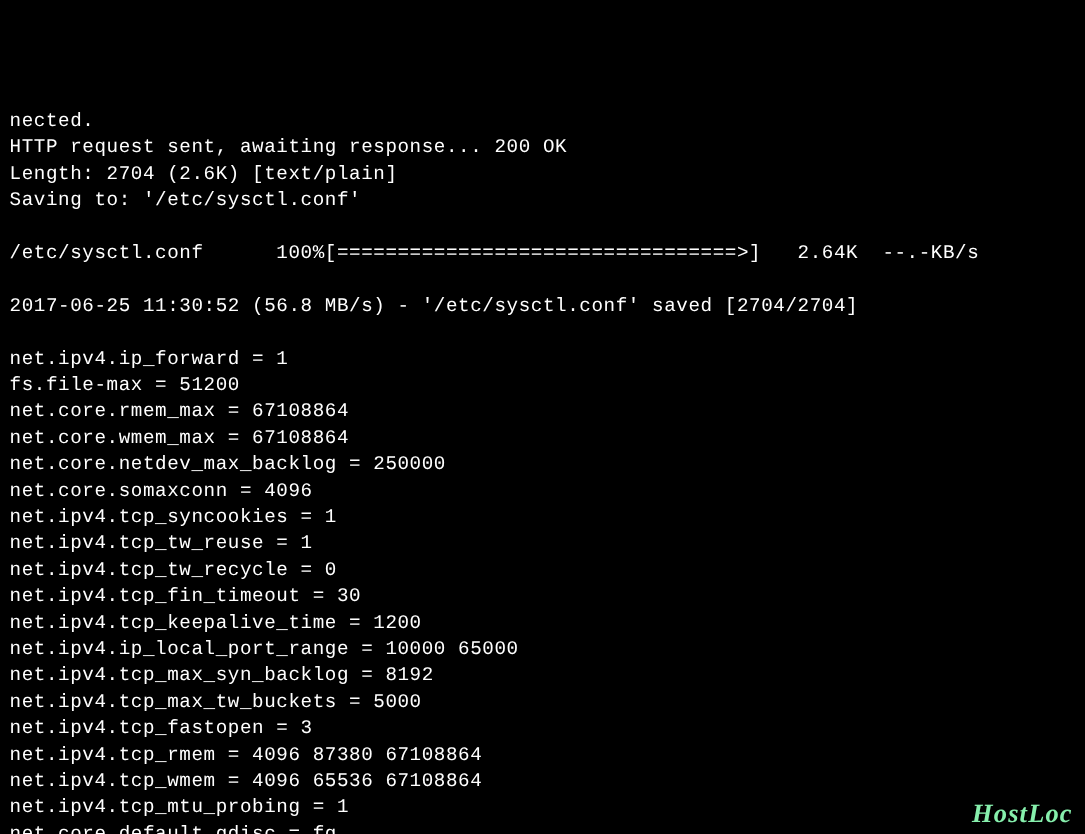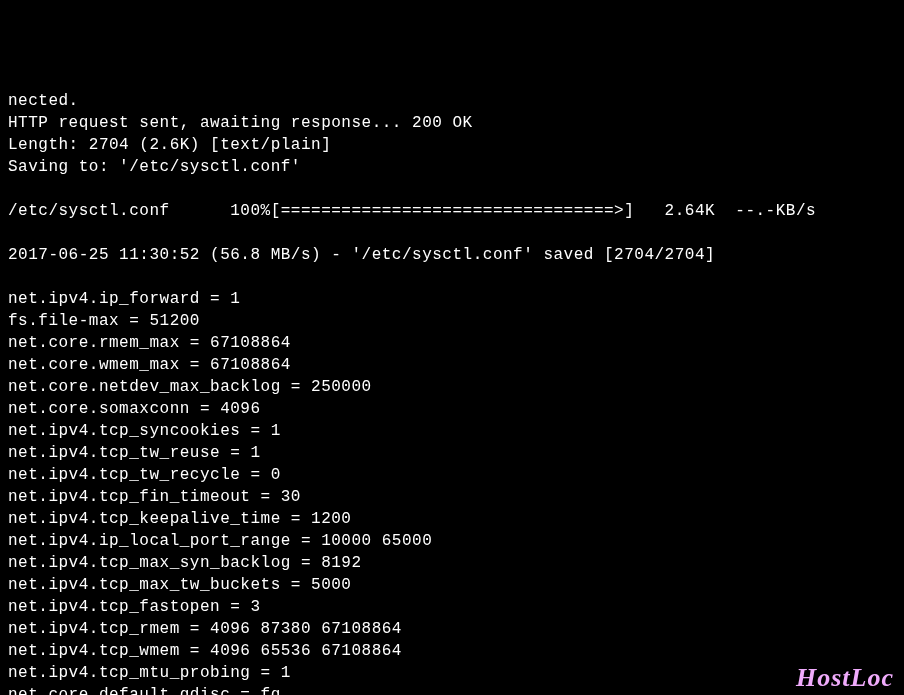--- a/index.html
+++ b/index.html
@@ -22,22 +22,22 @@
     }
     .terminal-content {
       letter-spacing: 0.5px;
     }
     .watermark {
       position: absolute;
       bottom: 6px;
       right: 10px;
       font-family: 'Times New Roman', serif;
       font-style: italic;
-      font-size: 26px;
-      color: #f0abfc;
+      font-size: 22px;
+      color: #86efac;
       font-weight: bold;
       letter-spacing: 1px;
     }
   </style>
 </head>
 <body>
 
 
 
 <div class="terminal-content">nected.

